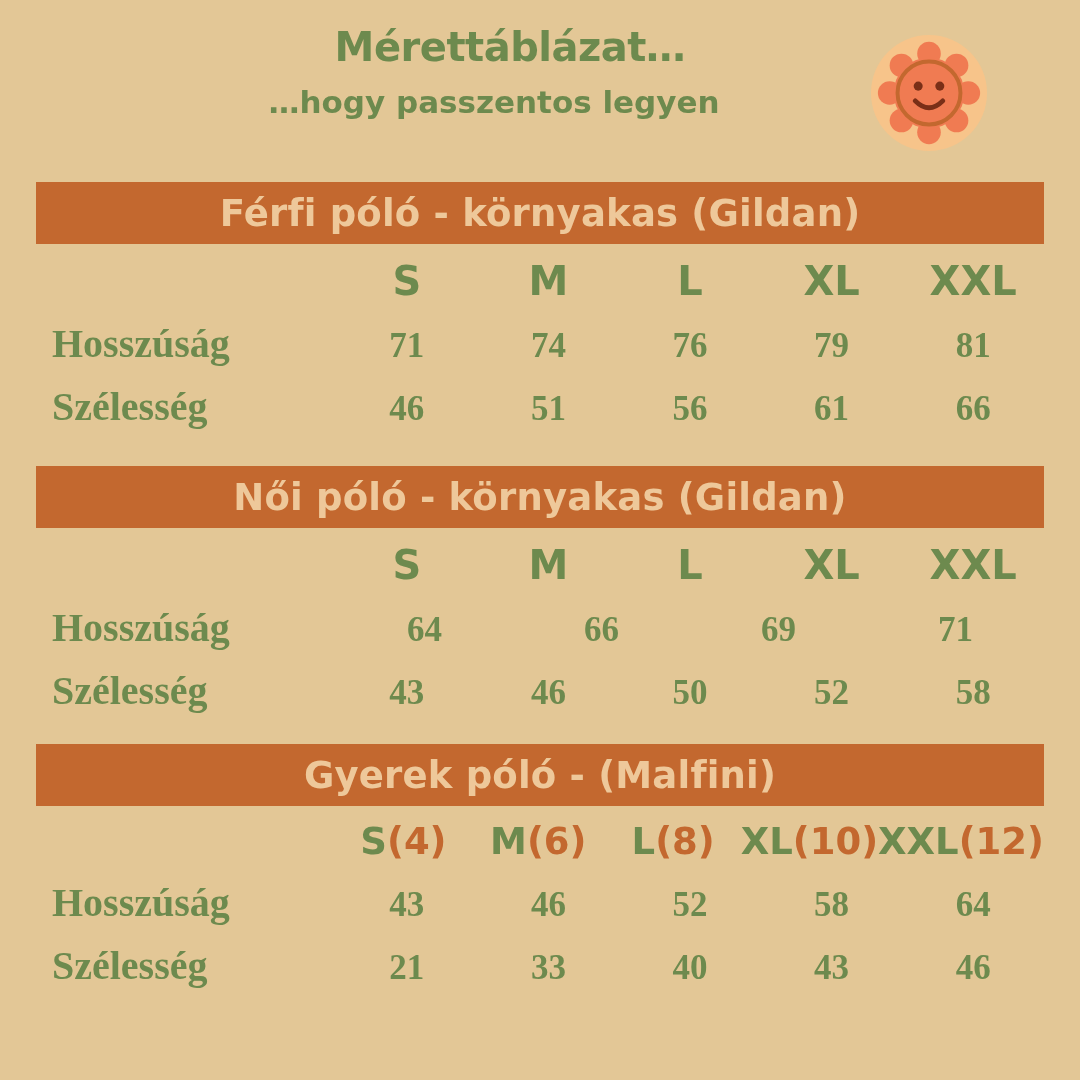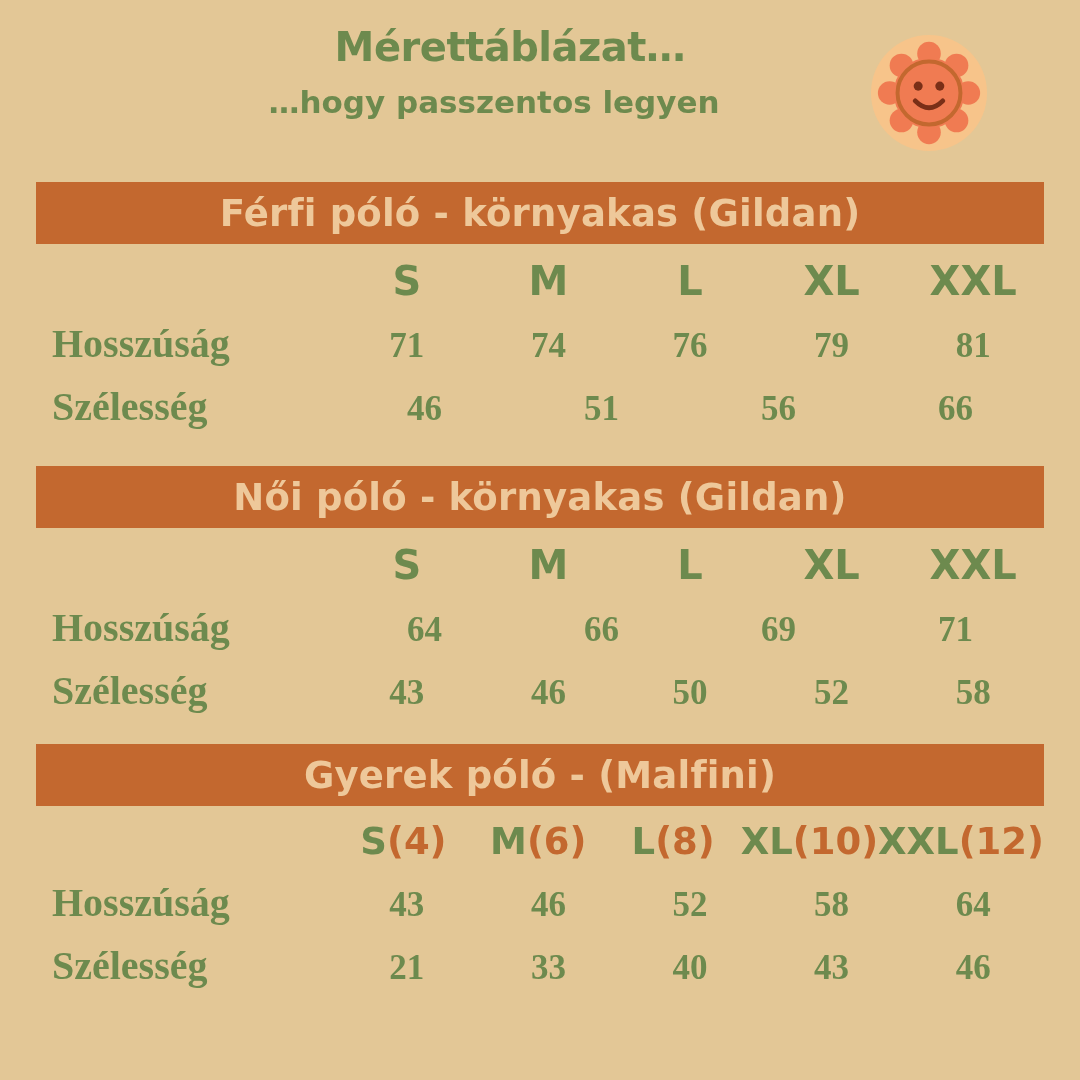--- a/index.html
+++ b/index.html
@@ -153,20 +153,21 @@
         <div class="cell">74</div>
         <div class="cell">76</div>
         <div class="cell">79</div>
         <div class="cell">81</div>
       </div>
       <div class="row data">
         <div class="rowlabel">Szélesség</div>
         <div class="cell">46</div>
         <div class="cell">51</div>
         <div class="cell">56</div>
+        <div class="cell">61</div>
         <div class="cell">66</div>
       </div>
     </div>
   </div>
 
   <div class="gap-a"></div>
 
   <div class="sec">
     <div class="bar">
       <span class="bar-label">Női póló - környakas (Gildan)</span>

